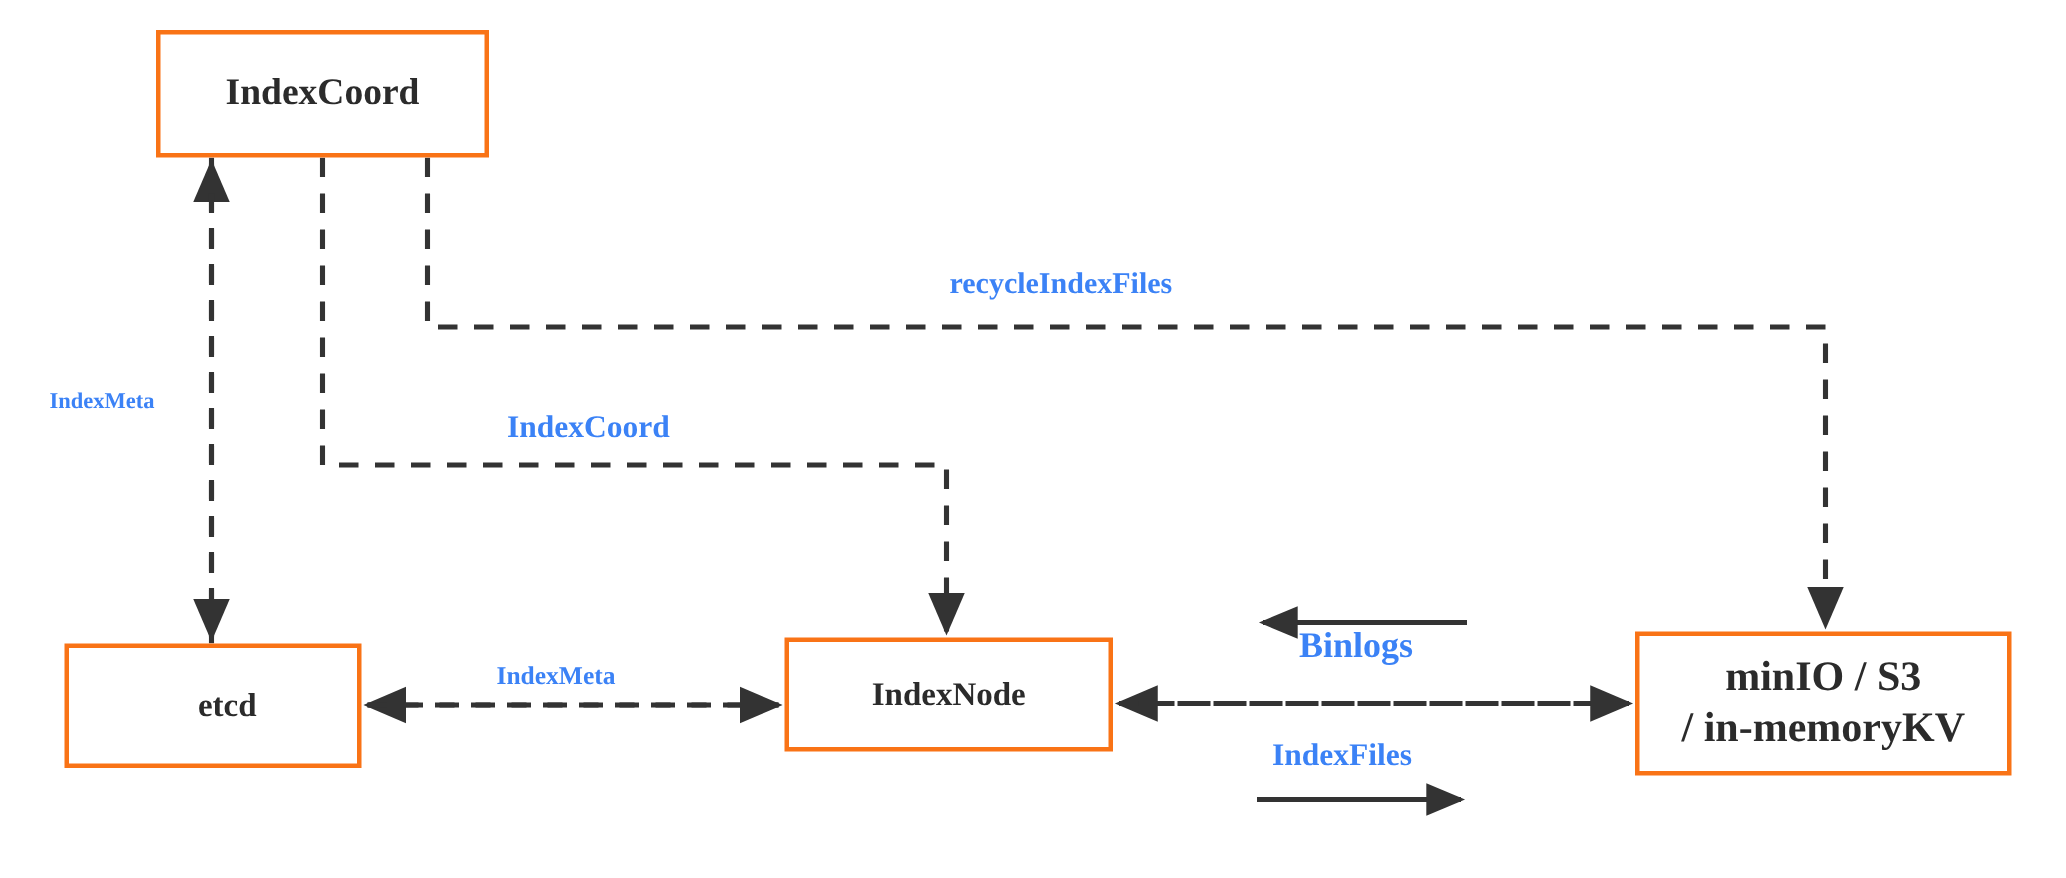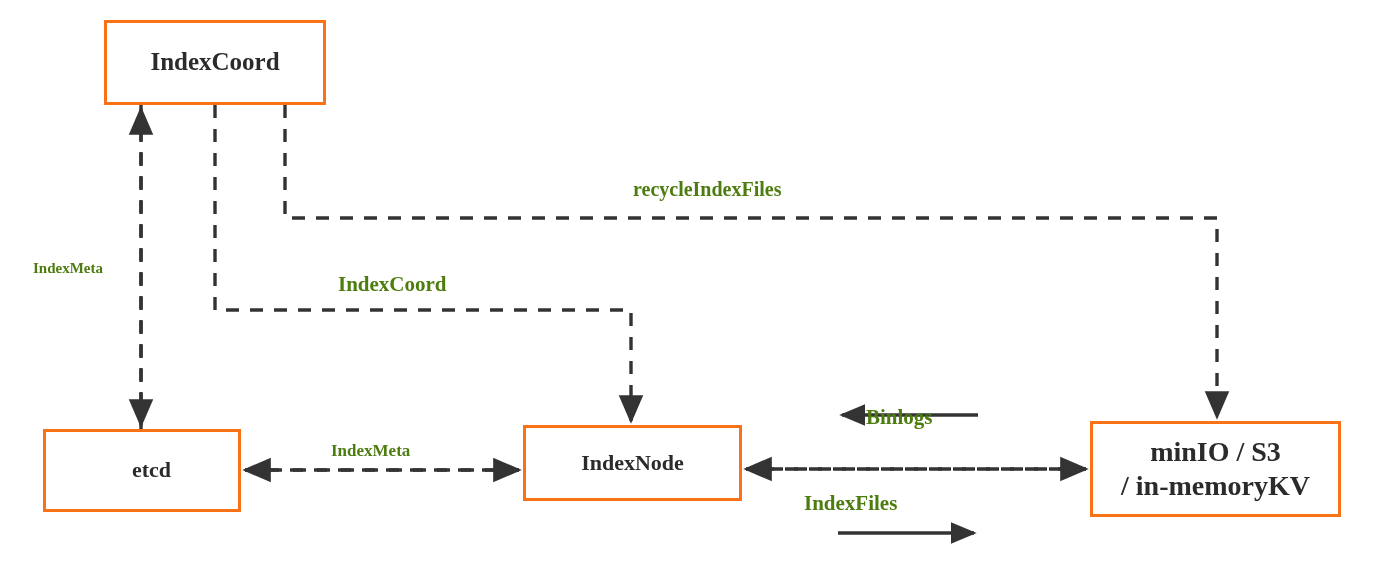--- a/index.html
+++ b/index.html
@@ -68,21 +68,21 @@
   #node-minio {
     left: 1090px;
     top: 421px;
     width: 251px;
     height: 96px;
     font-size: 28px;
   }
   .edge-label {
     position: absolute;
     font-weight: bold;
-    color: #4d7c0f;
+    color: #3b82f6;
     white-space: nowrap;
     z-index: 4;
   }
   #label-indexmeta-left {
     left: 33px;
     top: 260px;
     font-size: 15px;
   }
   #label-createindex {
     left: 338px;
@@ -94,25 +94,25 @@
     top: 178px;
     font-size: 20px;
   }
   #label-indexmeta-mid {
     left: 331px;
     top: 441px;
     font-size: 17px;
   }
   #label-binlogs {
     left: 866px;
-    top: 405px;
-    font-size: 21px;
+    top: 418px;
+    font-size: 24px;
   }
   #label-indexfiles {
-    left: 804px;
+    left: 848px;
     top: 491px;
     font-size: 21px;
   }
 </style>
 </head>
 <body>
 
 <div id="canvas">
 
   <svg id="wires" viewBox="0 0 1377 585" width="1377" height="585" xmlns="http://www.w3.org/2000/svg">

